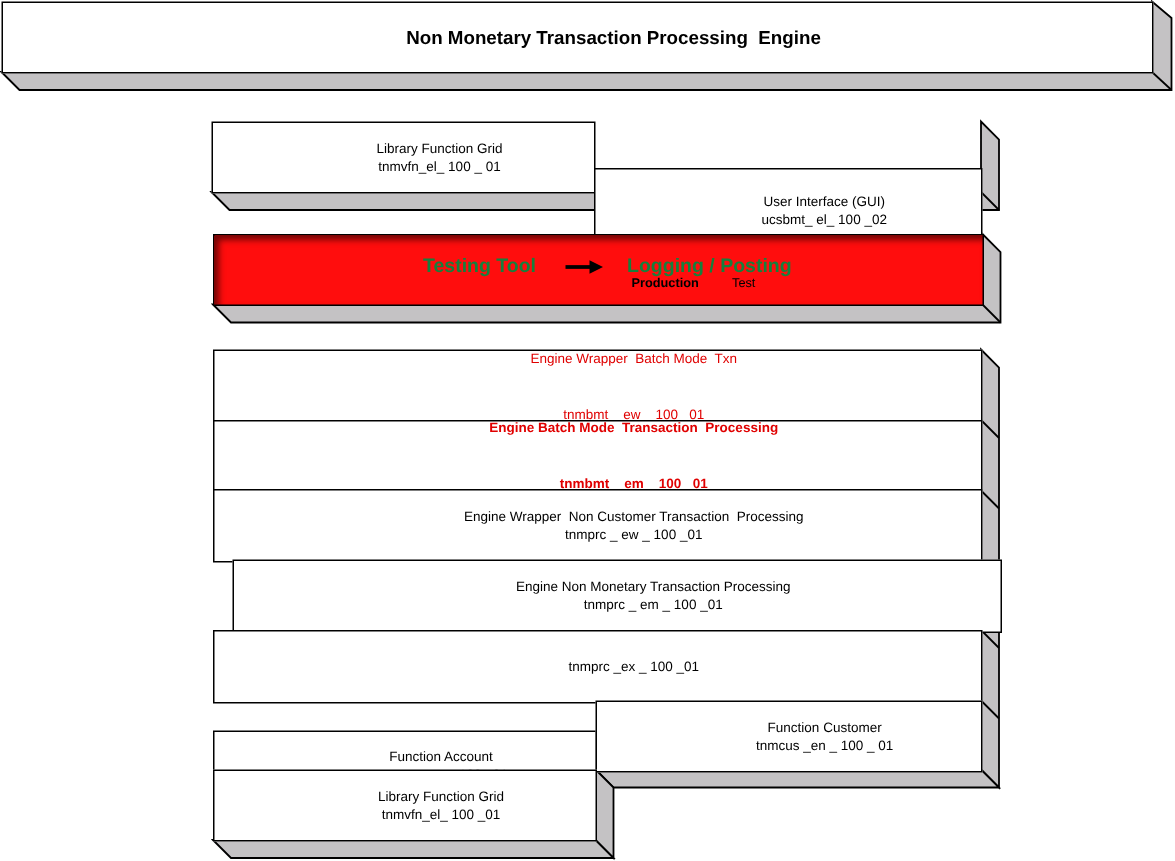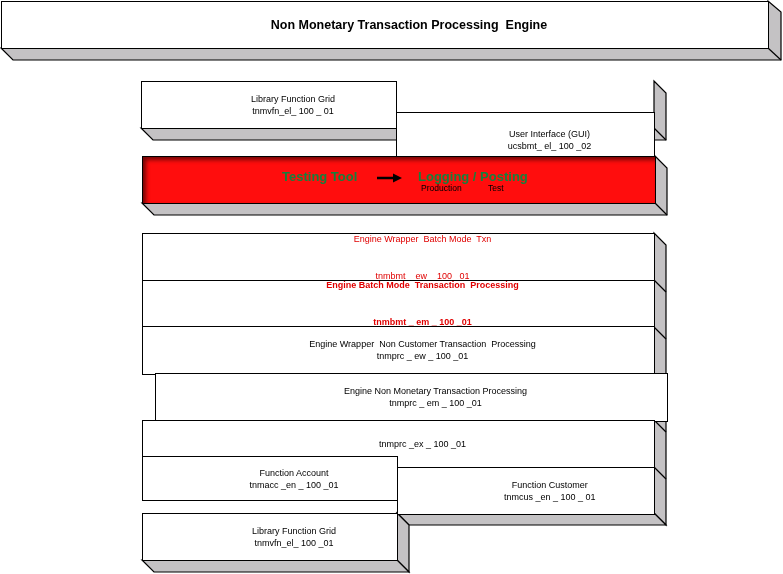--- a/index.html
+++ b/index.html
@@ -60,21 +60,21 @@
   <span>ucsbmt_ el_ 100 _02</span>
 </div>
 
 <div class="redbox" style="left:142px; top:156px; width:514px; height:48px;"></div>
 <div class="tt" style="left:282px; top:169px;">Testing Tool</div>
 <svg style="position:absolute; left:376px; top:172px;" width="28" height="12">
   <line x1="1" y1="6" x2="19" y2="6" stroke="#000" stroke-width="2.5"></line>
   <polygon points="17,1.5 26,6 17,10.5" fill="#000"></polygon>
 </svg>
 <div class="tt" style="left:418px; top:169px;">Logging / Posting</div>
-<div class="sub" style="left:421px; top:183px;">Production</div>
+<div class="sub" style="left:421px; top:183px;font-weight:bold;">Production</div>
 <div class="sub" style="left:488px; top:183px;">Test</div>
 
 <div class="box red-text" style="left:142px; top:233px; width:513px; height:48px;">
   <span>Engine Wrapper  Batch Mode  Txn</span>
   <span>tnmbmt _ ew _ 100 _01</span>
 </div>
 <div class="box red-text" style="left:142px; top:279.5px; width:513px; height:48px;font-weight:bold;">
   <span>Engine Batch Mode  Transaction  Processing</span>
   <span>tnmbmt _ em _ 100 _01</span>
 </div>
@@ -83,21 +83,21 @@
   <span>tnmprc _ ew _ 100 _01</span>
 </div>
 <div class="box" style="left:155px; top:373px; width:513px; height:48.5px;">
   <span>Engine Non Monetary Transaction Processing</span>
   <span>tnmprc _ em _ 100 _01</span>
 </div>
 <div class="box" style="left:142px; top:420px; width:513px; height:48.5px;">
   <span>tnmprc _ex _ 100 _01</span>
 </div>
 
-<div class="box" style="left:142px; top:456px; width:256px; height:45px;">
+<div class="box" style="left:142px; top:487px; width:256px; height:45px;">
   <span>Function Account</span>
   <span>tnmacc _en _ 100 _01</span>
 </div>
 <div class="box" style="left:396.5px; top:467px; width:258.5px; height:47.5px;">
   <span>Function Customer</span>
   <span>tnmcus _en _ 100 _ 01</span>
 </div>
 
 <div class="box" style="left:142px; top:513px; width:256px; height:48px;">
   <span>Library Function Grid</span>

